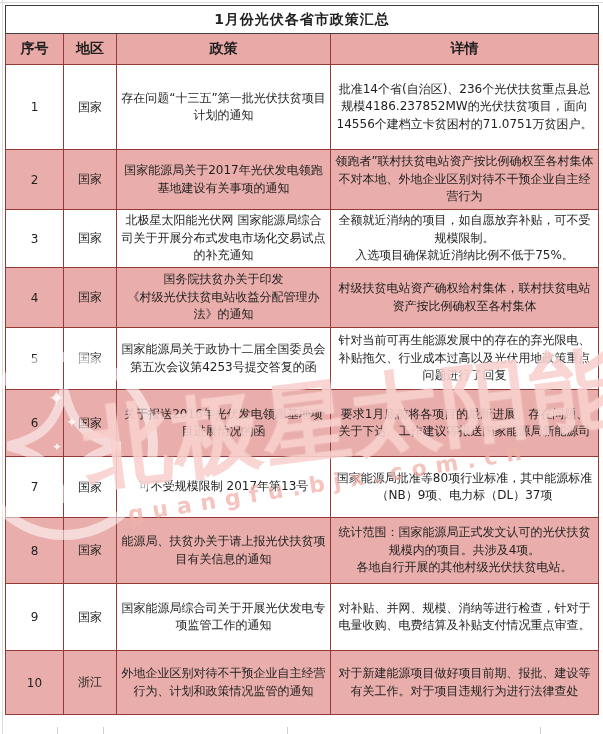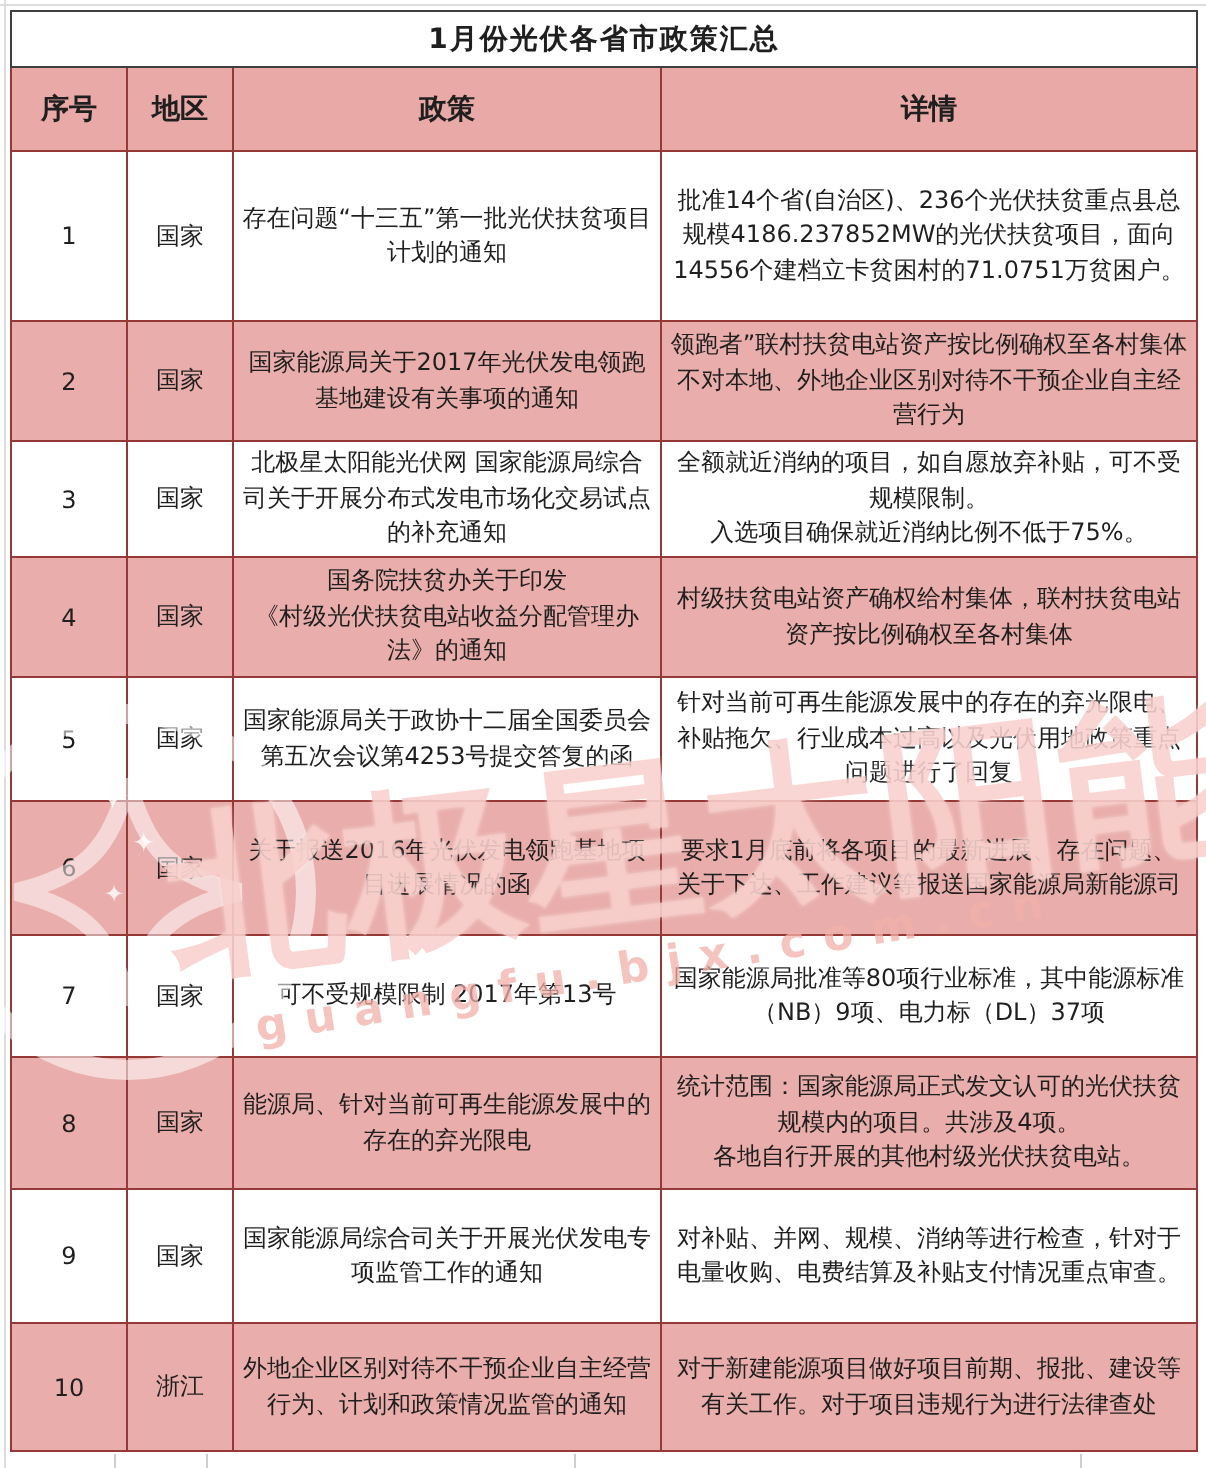--- a/index.html
+++ b/index.html
@@ -16,21 +16,21 @@
   table.policy { position:absolute; left:5px; top:5px; width:593px;
     border-collapse:collapse; table-layout:fixed; }
   col.c-no{width:58px;} col.c-region{width:53px;} col.c-policy{width:214px;} col.c-detail{width:268px;}
 
   td, th { border:1px solid #94393662; border:1px solid #943936; vertical-align:middle;
     text-align:center; color:#1f1f1f; padding:2px 4px; }
 
   tr.title-row td { height:28px; background:#ffffff; font-size:14px; font-weight:bold;
     border:1px solid #3f3f3f; letter-spacing:1px; }
 
-  tr.header-row th { height:42px; background:#e9aaa7; font-size:14px; font-weight:bold;margin-top:31px; }
+  tr.header-row th { height:31px; background:#e9aaa7; font-size:14px; font-weight:bold;margin-top:31px; }
 
   td.no, td.region { font-size:12px; }
   td.policy-cell, td.detail-cell { font-size:12px; line-height:1.45; white-space:pre-line; }
 
   tr.r1{height:85px;} tr.r2{height:60px;} tr.r3{height:58px;} tr.r4{height:60px;}
   tr.r5{height:62px;} tr.r6{height:67px;} tr.r7{height:61px;} tr.r8{height:66px;}
   tr.r9{height:67px;} tr.r10{height:64px;padding-left:16px;}
 
   tr.pink td { background:#e9aeab; }
   tr.white td { background:#ffffff; }
@@ -123,21 +123,21 @@
     </tr>
     <tr class="r7 white">
       <td class="no">7</td>
       <td class="region">国家</td>
       <td class="policy-cell">可不受规模限制 2017年第13号</td>
       <td class="detail-cell">国家能源局批准等80项行业标准，其中能源标准（NB）9项、电力标（DL）37项</td>
     </tr>
     <tr class="r8 pink">
       <td class="no">8</td>
       <td class="region">国家</td>
-      <td class="policy-cell">能源局、针对当前可再生能源发展中的存在的弃光限电</td>
+      <td class="policy-cell">能源局、扶贫办关于请上报光伏扶贫项目有关信息的通知</td>
       <td class="detail-cell">统计范围：国家能源局正式发文认可的光伏扶贫规模内的项目。共涉及4项。
 各地自行开展的其他村级光伏扶贫电站。</td>
     </tr>
     <tr class="r9 white">
       <td class="no">9</td>
       <td class="region">国家</td>
       <td class="policy-cell">国家能源局综合司关于开展光伏发电专项监管工作的通知</td>
       <td class="detail-cell">对补贴、并网、规模、消纳等进行检查，针对于电量收购、电费结算及补贴支付情况重点审查。</td>
     </tr>
     <tr class="r10 pink">

